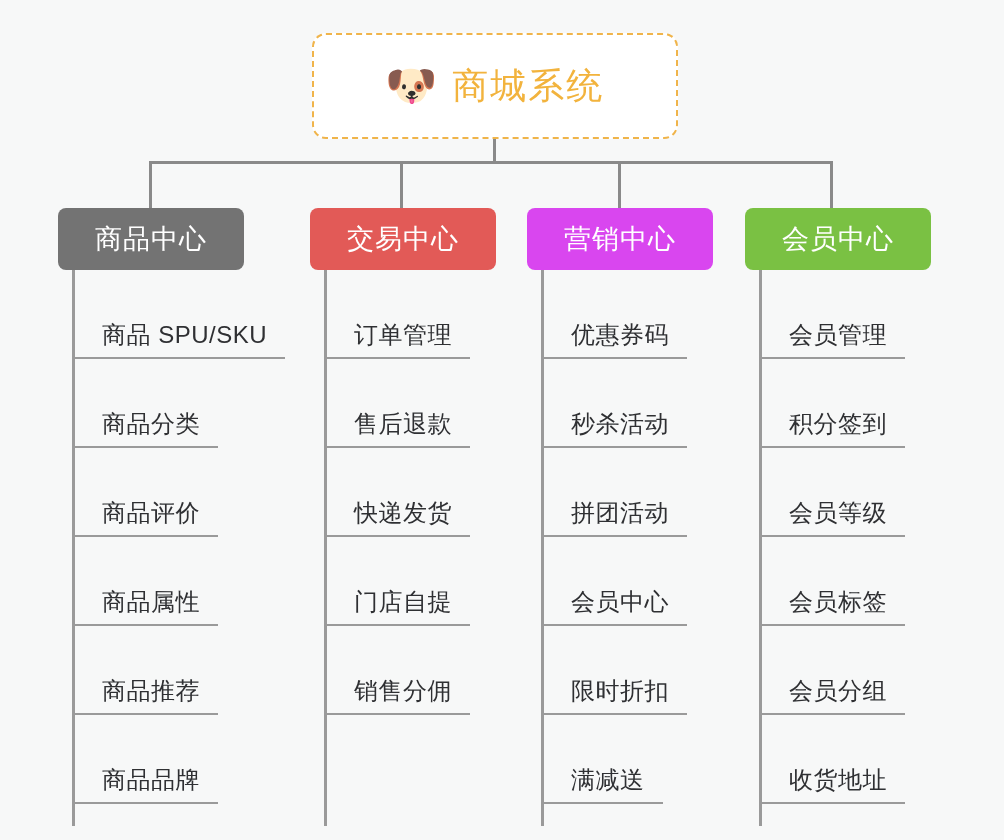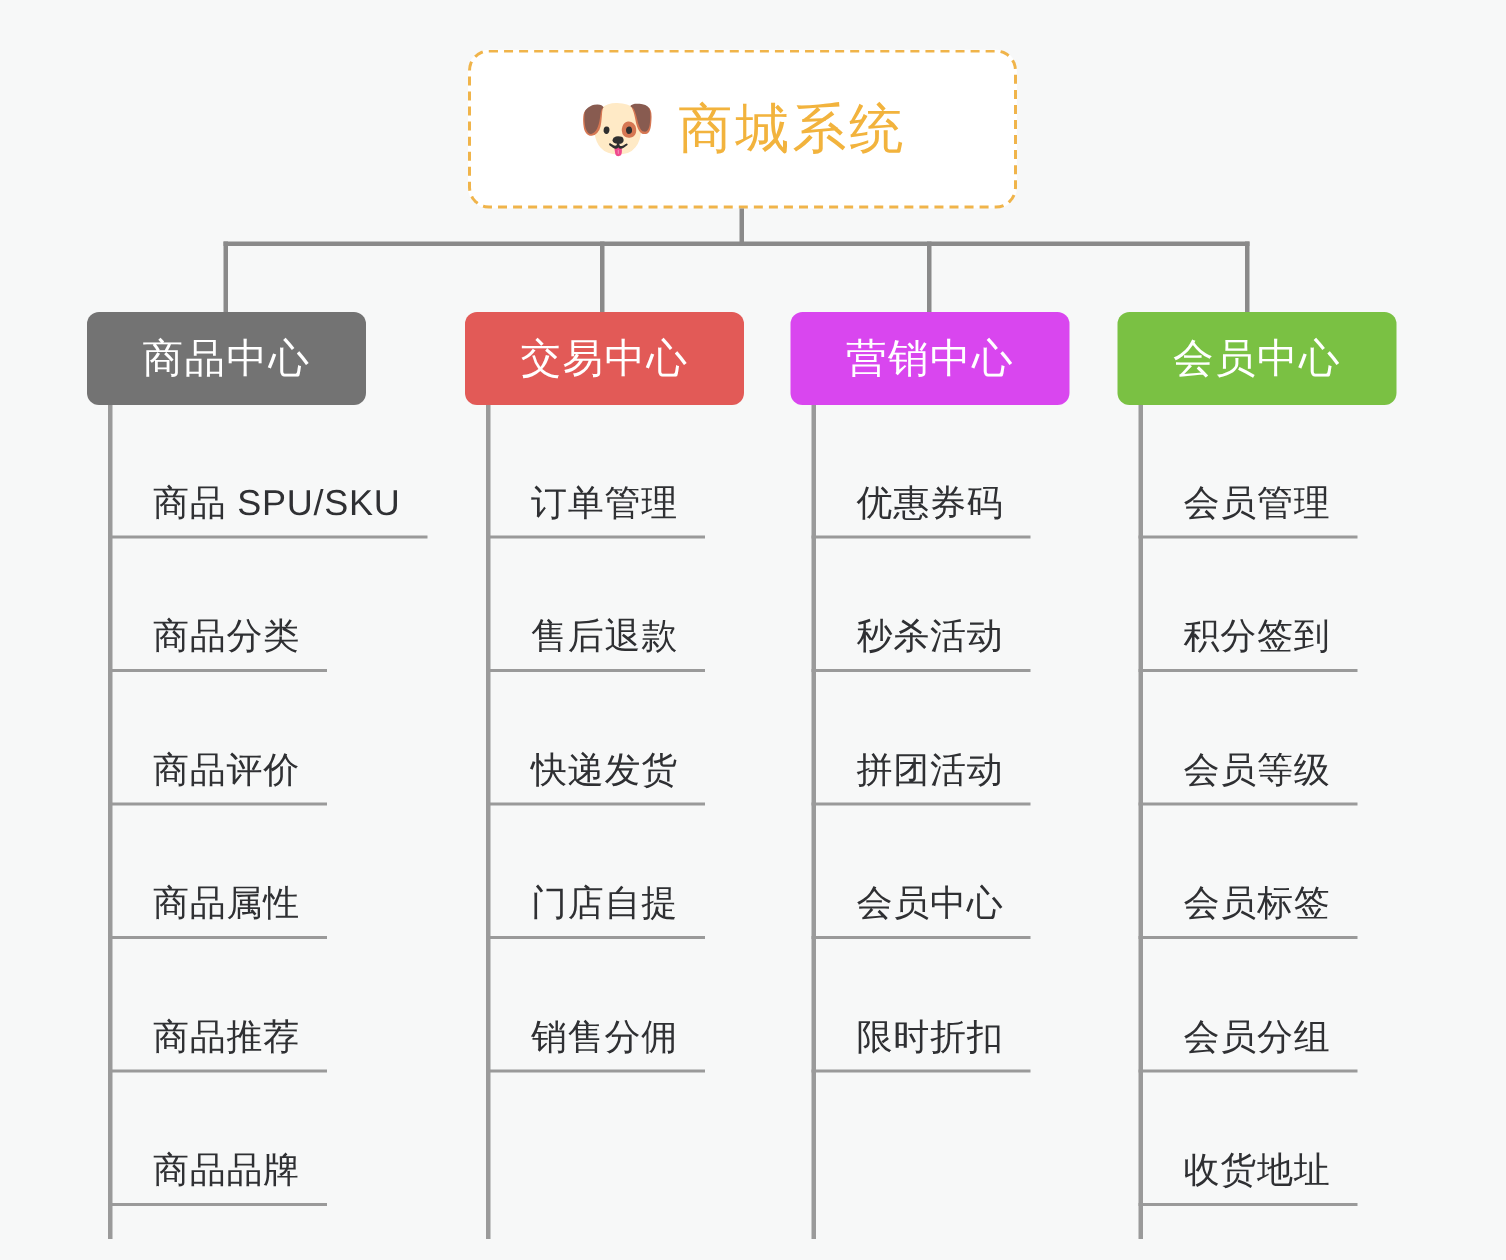--- a/index.html
+++ b/index.html
@@ -221,20 +221,23 @@
         </li>
       <li class="leaf-item">
           <span class="leaf-inner"><span class="leaf-label">拼团活动</span></span>
         </li>
       <li class="leaf-item">
           <span class="leaf-inner"><span class="leaf-label">会员中心</span></span>
         </li>
       <li class="leaf-item">
           <span class="leaf-inner"><span class="leaf-label">限时折扣</span></span>
         </li>
+      <li class="leaf-item">
+          <span class="leaf-inner"><span class="leaf-label">满减送</span></span>
+        </li>
     </ul>
   </div>
 
   <div class="branch b4">
     <div class="branch-header" style="background: rgb(122, 193, 67);">
       <span>会员中心</span>
     </div>
     <div class="spine"></div>
     <ul class="leaf-list">
       <li class="leaf-item">

